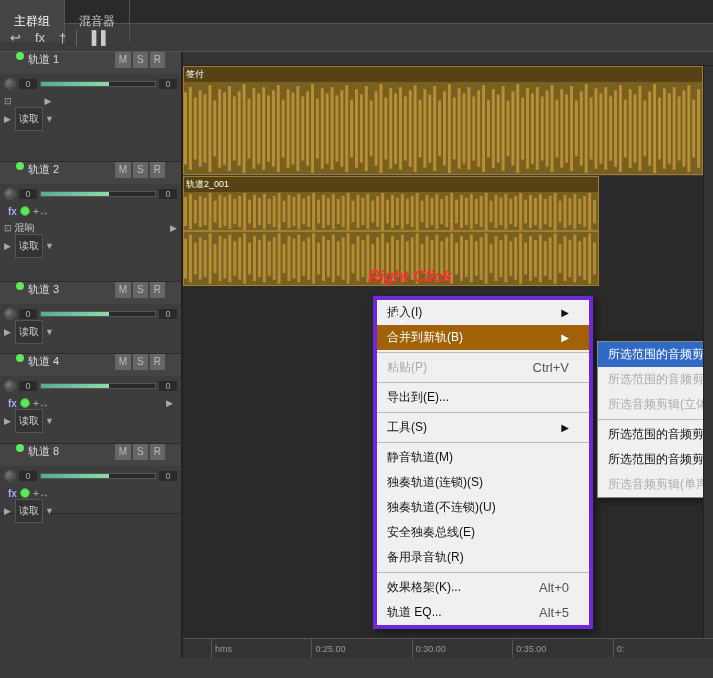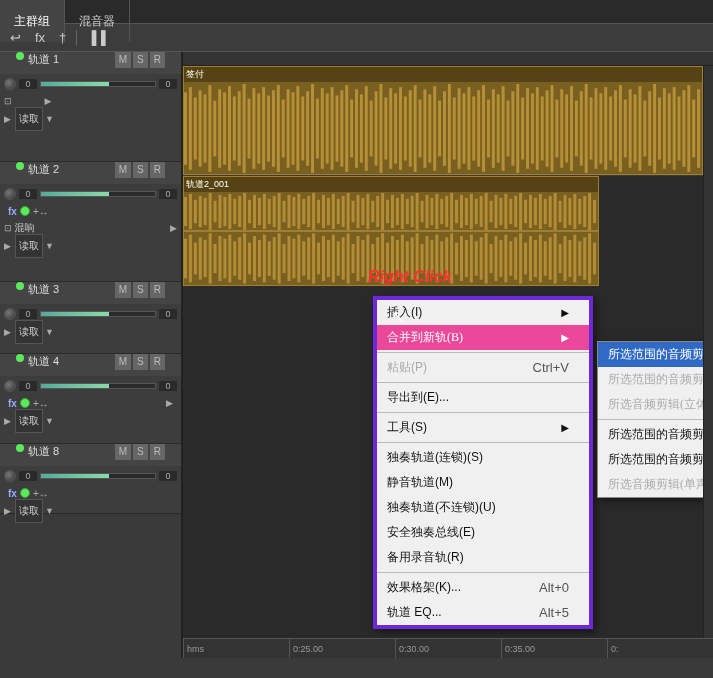--- a/index.html
+++ b/index.html
@@ -267,20 +267,21 @@
     }
     .ruler-marks {
       display: flex;
       gap: 0;
       position: absolute;
       left: 0;
       right: 0;
       bottom: 0;
       height: 100%;
       align-items: center;
+      padding-left: 28px;
     }
     .ruler-mark {
       flex: 1;
       border-left: 1px solid #555;
       height: 100%;
       display: flex;
       align-items: center;
       padding-left: 3px;
       font-size: 9px;
       color: #999;
@@ -896,21 +897,21 @@
         </div>
 
         <div class="context-menu-overlay">
           <span class="right-click-label">Right Click</span>
           <span class="cursor-icon">↖</span>
           <div class="context-menu">
             <div class="menu-item">
               <span>插入(I)</span>
               <span class="menu-arrow">▶</span>
             </div>
-            <div class="menu-item active" style="background:#ec4899;color:#fff;position:relative;font-family:Liberation Serif, serif;">
+            <div class="menu-item active" style="background:#a16207;color:#fff;position:relative;">
               <span>合并到新轨(B)</span>
               <span class="menu-arrow">▶</span>
 
               <div class="submenu">
                 <div class="menu-item highlighted">
                   <span>所选范围的音频剪辑(立体声)(A)</span>
                 </div>
                 <div class="menu-item disabled">
                   <span>所选范围的音频剪辑(立体声)(R)</span>
                 </div>
@@ -938,24 +939,24 @@
             <div class="menu-item">
               <span>导出到(E)...</span>
             </div>
             <div class="menu-separator"></div>
             <div class="menu-item">
               <span>工具(S)</span>
               <span class="menu-arrow">▶</span>
             </div>
             <div class="menu-separator"></div>
             <div class="menu-item">
+              <span>静音轨道(M)</span>
+            </div>
+            <div class="menu-item">
               <span>独奏轨道(连锁)(S)</span>
-            </div>
-            <div class="menu-item">
-              <span>静音轨道(M)</span>
             </div>
             <div class="menu-item">
               <span>独奏轨道(不连锁)(U)</span>
             </div>
             <div class="menu-item">
               <span>安全独奏总线(E)</span>
             </div>
             <div class="menu-item">
               <span>备用录音轨(R)</span>
             </div>

